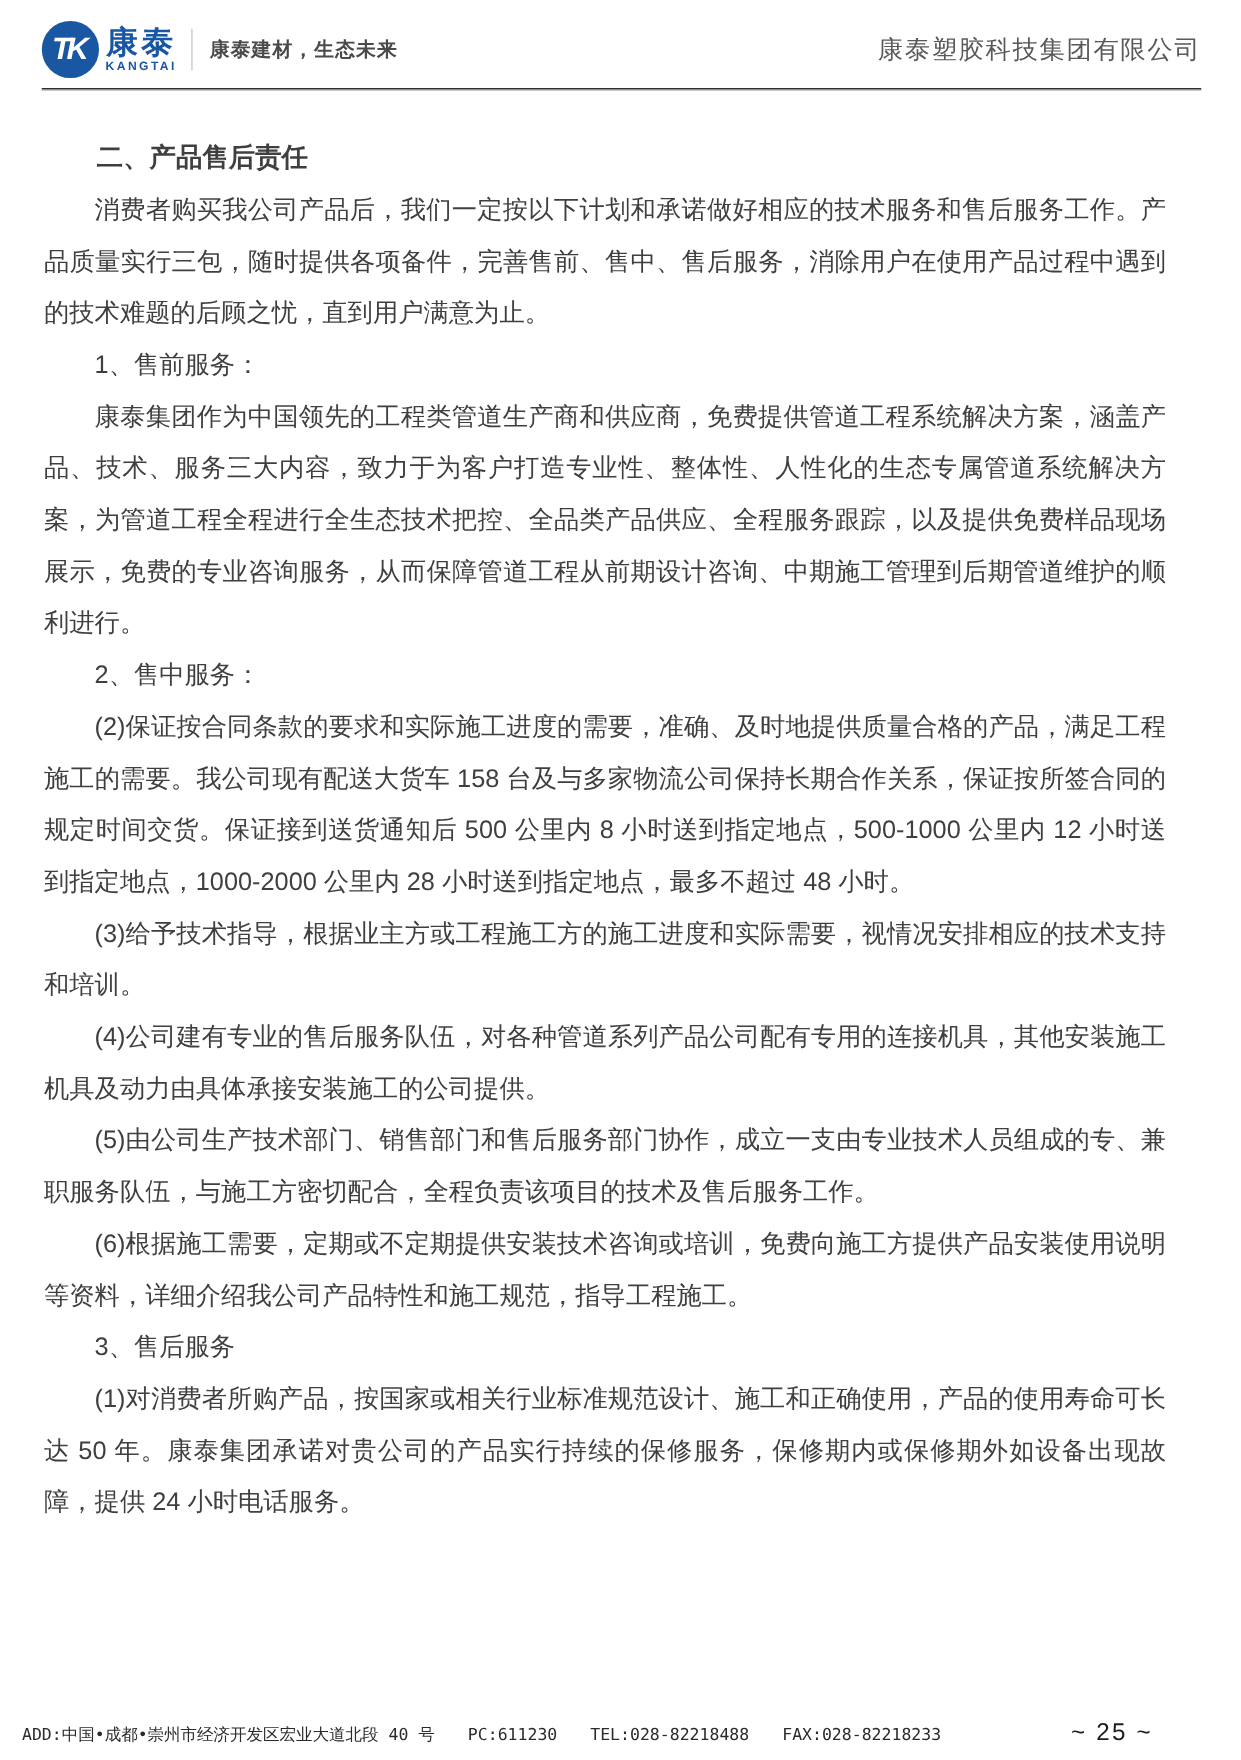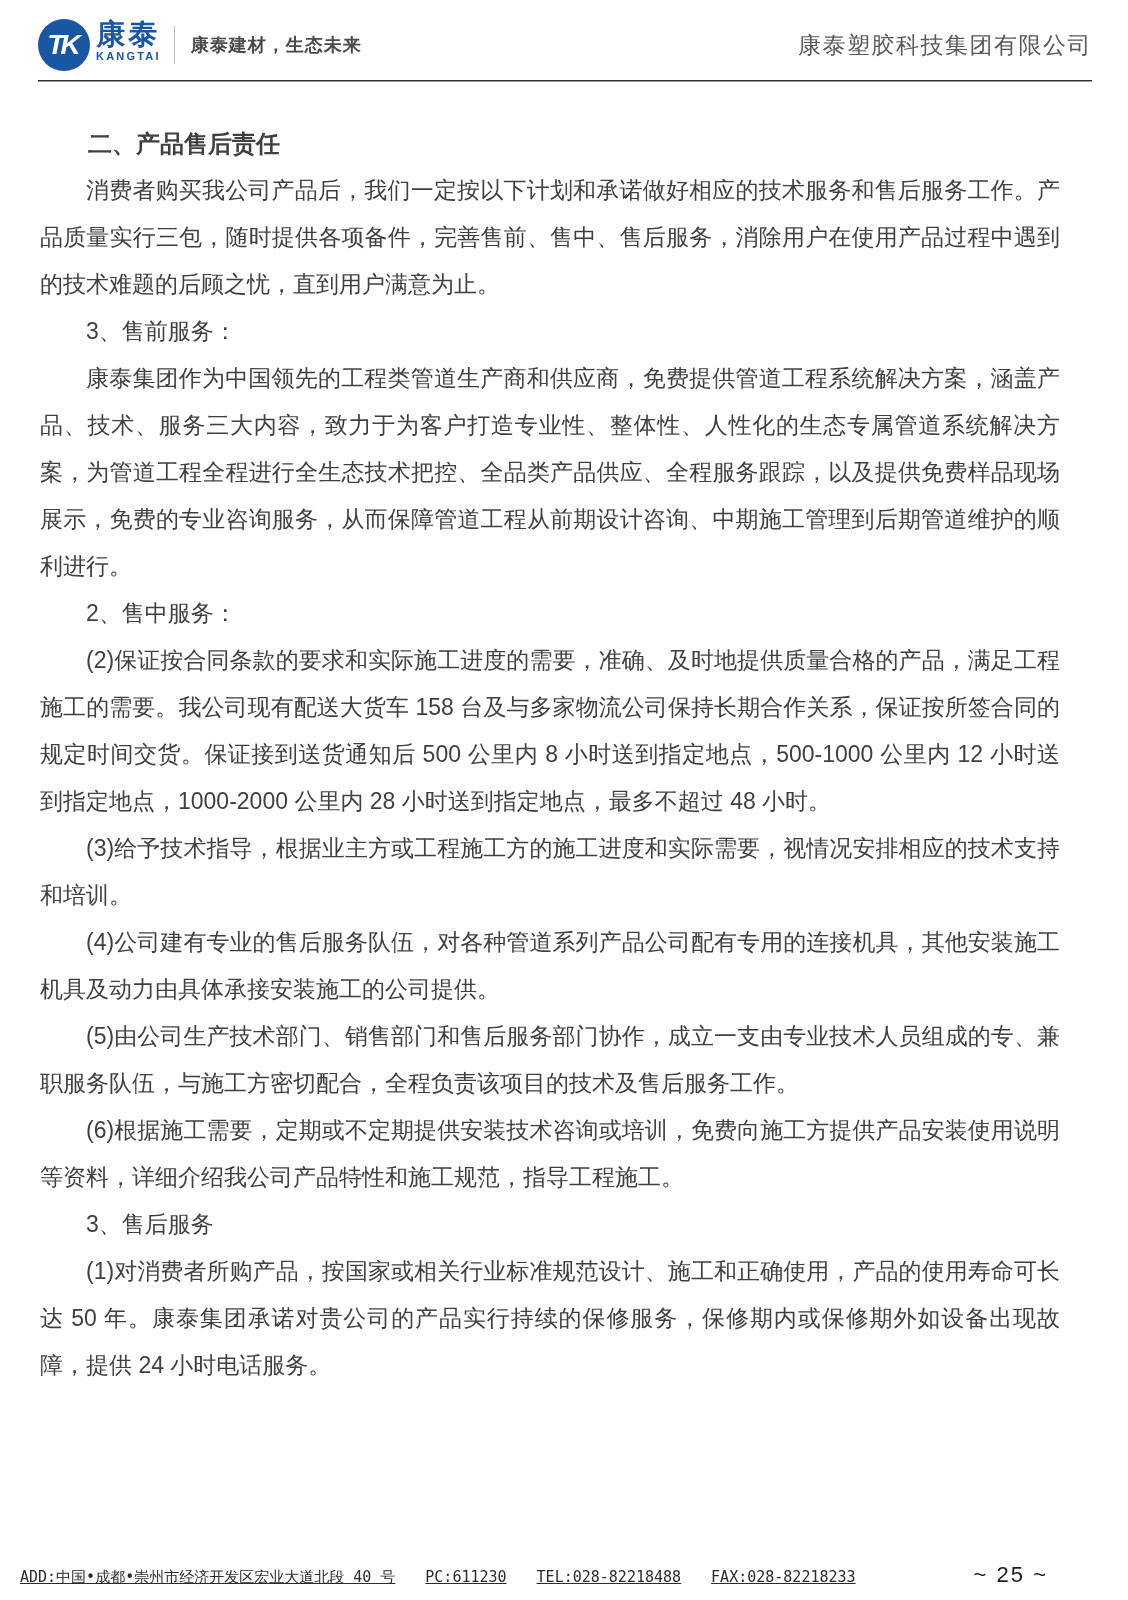--- a/index.html
+++ b/index.html
@@ -14,21 +14,21 @@
     font-family: "Liberation Sans", "DejaVu Sans", sans-serif;
   }
 
   
   .hdr {
     display: flex;
     align-items: center;
     padding: 18px 36px 0 38px;
     height: 72px;
   }
-  .logo { display: flex; }
+  .logo { display: flex; align-items: center; }
   .logo-circle {
     width: 52px; height: 52px;
     border-radius: 50%;
     background: #1a57a3;
     color: #ffffff;
     display: flex; align-items: center; justify-content: center;
     font-size: 28px; font-weight: 800; font-style: italic;
     letter-spacing: -4px;
     padding-right: 4px;
     flex: 0 0 auto;
@@ -78,21 +78,21 @@
   .ftr {
     position: absolute;
     left: 20px; right: 80px; bottom: 12px;
     display: flex;
     align-items: baseline;
     font-family: "DejaVu Sans Mono", "Liberation Mono", monospace;
     font-size: 15px;
     color: #2b2b2b;
     white-space: nowrap;
   }
-  .ftr .f-item { margin-right: 30px; letter-spacing: 0px; text-decoration: underline; }
+  .ftr .f-item { margin-right: 30px; letter-spacing: 0px; }
   .page-num {
     margin-left: auto;
     font-family: "Liberation Sans", "DejaVu Sans", sans-serif;
     font-size: 22px;
     color: #1d1d1d;
     letter-spacing: 2px;
   }
 </style>
 </head>
 <body>
@@ -111,21 +111,21 @@
     </div>
     <div class="v-divider"></div>
     <div class="tagline">康泰建材，生态未来</div>
     <div class="company-name">康泰塑胶科技集团有限公司</div>
   </header>
   <div class="header-rule"></div>
 
   <main class="doc-body">
     <p class="doc-title">二、产品售后责任</p>
     <p>消费者购买我公司产品后，我们一定按以下计划和承诺做好相应的技术服务和售后服务工作。产品质量实行三包，随时提供各项备件，完善售前、售中、售后服务，消除用户在使用产品过程中遇到的技术难题的后顾之忧，直到用户满意为止。</p>
-    <p>3、售前服务：</p>
+    <p>1、售前服务：</p>
     <p>康泰集团作为中国领先的工程类管道生产商和供应商，免费提供管道工程系统解决方案，涵盖产品、技术、服务三大内容，致力于为客户打造专业性、整体性、人性化的生态专属管道系统解决方案，为管道工程全程进行全生态技术把控、全品类产品供应、全程服务跟踪，以及提供免费样品现场展示，免费的专业咨询服务，从而保障管道工程从前期设计咨询、中期施工管理到后期管道维护的顺利进行。</p>
     <p>2、售中服务：</p>
     <p>(2)保证按合同条款的要求和实际施工进度的需要，准确、及时地提供质量合格的产品，满足工程施工的需要。我公司现有配送大货车 158 台及与多家物流公司保持长期合作关系，保证按所签合同的规定时间交货。保证接到送货通知后 500 公里内 8 小时送到指定地点，500-1000 公里内 12 小时送到指定地点，1000-2000 公里内 28 小时送到指定地点，最多不超过 48 小时。</p>
     <p>(3)给予技术指导，根据业主方或工程施工方的施工进度和实际需要，视情况安排相应的技术支持和培训。</p>
     <p>(4)公司建有专业的售后服务队伍，对各种管道系列产品公司配有专用的连接机具，其他安装施工机具及动力由具体承接安装施工的公司提供。</p>
     <p>(5)由公司生产技术部门、销售部门和售后服务部门协作，成立一支由专业技术人员组成的专、兼职服务队伍，与施工方密切配合，全程负责该项目的技术及售后服务工作。</p>
     <p>(6)根据施工需要，定期或不定期提供安装技术咨询或培训，免费向施工方提供产品安装使用说明等资料，详细介绍我公司产品特性和施工规范，指导工程施工。</p>
     <p>3、售后服务</p>
     <p>(1)对消费者所购产品，按国家或相关行业标准规范设计、施工和正确使用，产品的使用寿命可长达 50 年。康泰集团承诺对贵公司的产品实行持续的保修服务，保修期内或保修期外如设备出现故障，提供 24 小时电话服务。</p>
   </main>

